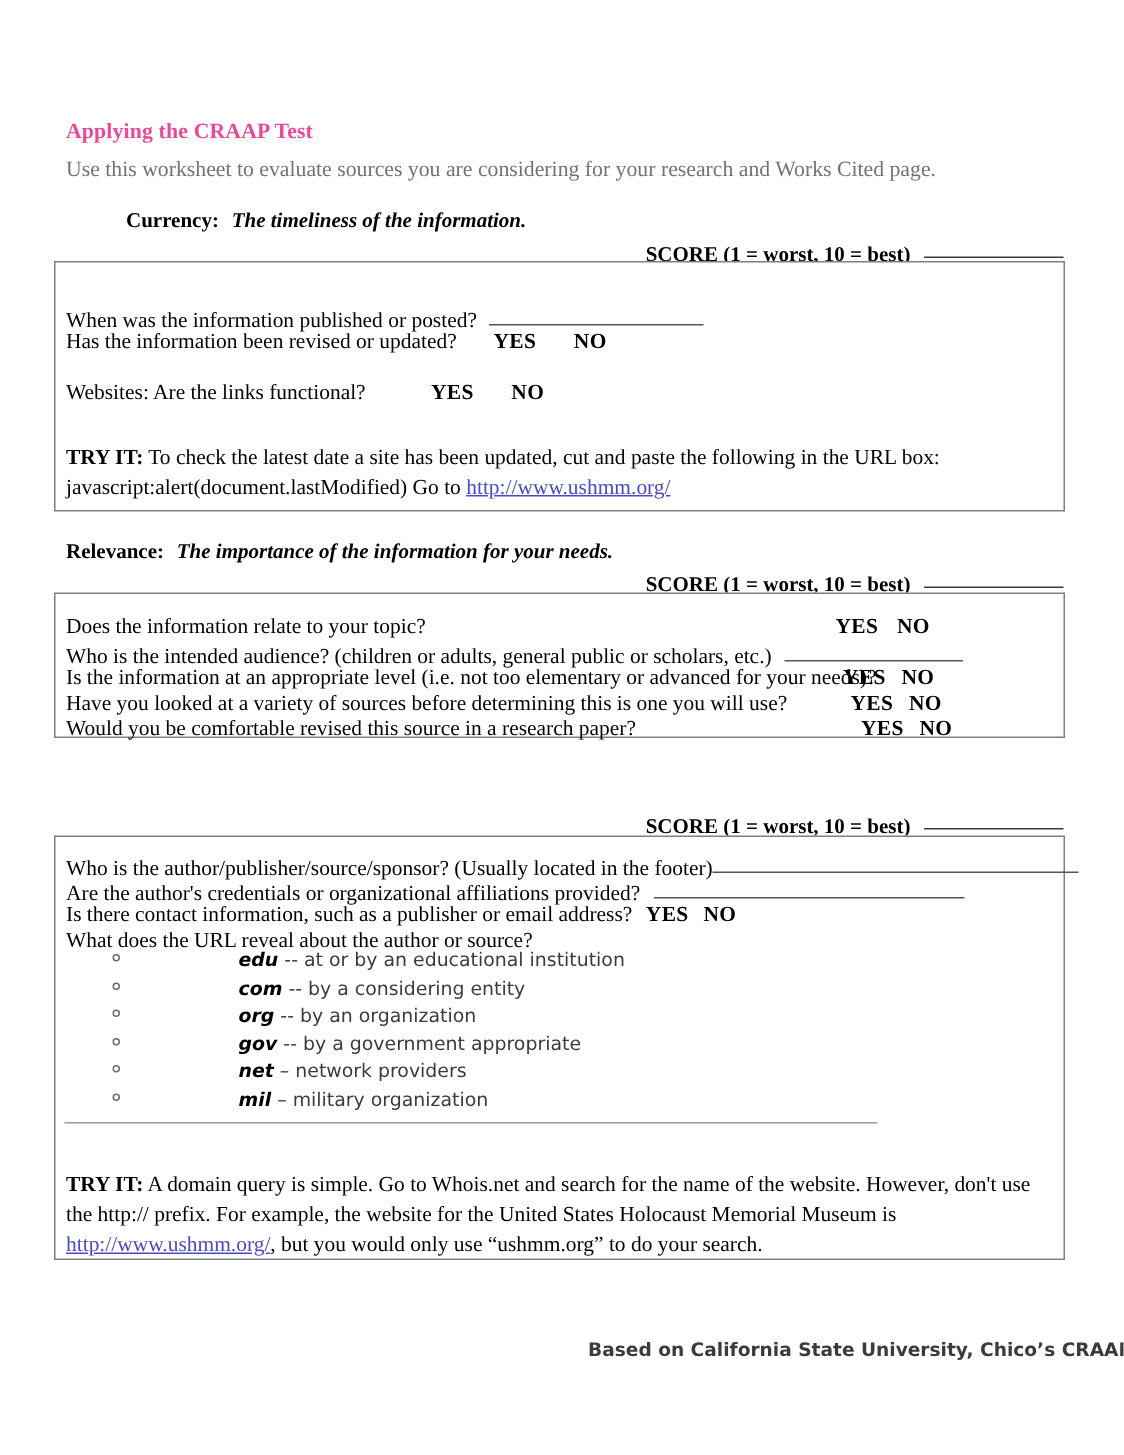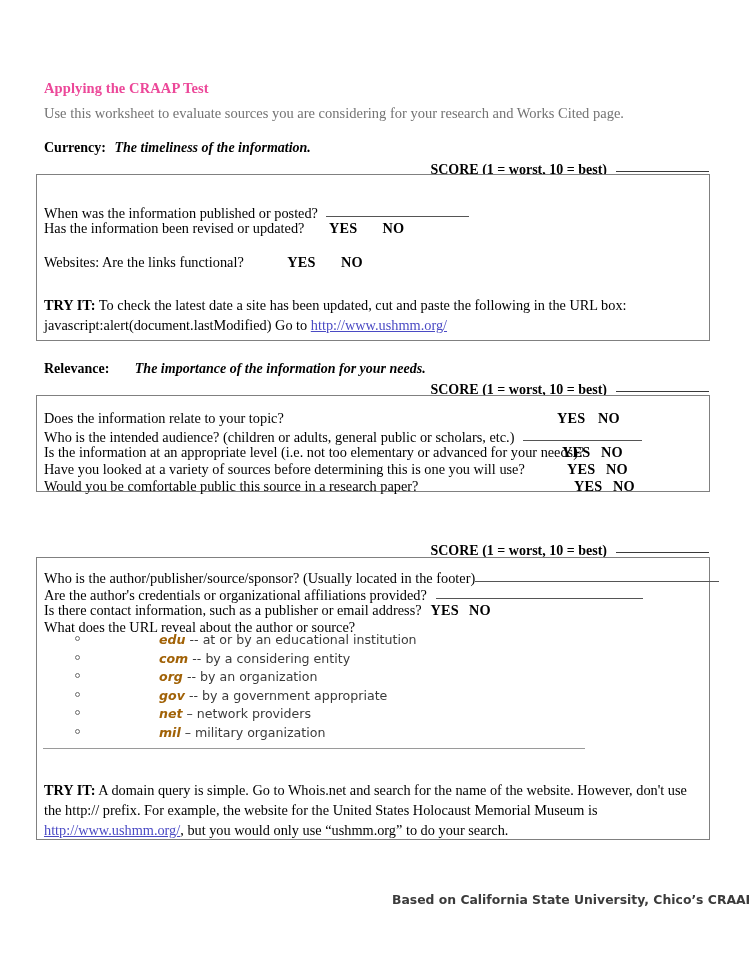--- a/index.html
+++ b/index.html
@@ -127,21 +127,21 @@
     box-sizing: border-box;
   }
   .bullet-text {
     position: absolute;
     left: 84px;
     top: 0;
   }
   .bullet-text .tld {
     font-weight: bold;
     font-style: italic;
-    color: #a16207;
+    color: #000000;
     margin-top: 48px;
   }
   .hr-blank {
     position: absolute;
     border-bottom: 1.1px solid #9a9a9a;
   }
   .footer {
     position: absolute;
     font-family: "DejaVu Sans", sans-serif;
     font-size: 12.4px;
@@ -151,21 +151,21 @@
   }
 </style>
 </head>
 <body>
 
 <div class="page">
 
   <div class="doc-title">Applying the CRAAP Test</div>
   <div class="intro">Use this worksheet to evaluate sources you are considering for your research and Works Cited page.</div>
 
-  <div class="section-head" style="top:140px;">
+  <div class="section-head" style="top:140px;margin-left:40px;">
     <span class="label">Currency:</span>
     <span class="desc" style="margin-left:5px;">The timeliness of the information.</span>
   </div>
   <div class="score-row" style="top:158px;">
     <span class="score-text">SCORE (1 = worst, 10 = best)</span><span class="score-blank"></span>
   </div>
 
   <div class="box" style="left:36px; top:174px; width:674px; height:167px;"></div>
 
   <div class="q-line" style="left:44px; top:204px;">
@@ -177,42 +177,42 @@
   <div class="q-line" style="left:44px; top:255px;">
     <span>Websites:  Are the links functional?</span><span class="yn" style="display:inline-block; width:72px; text-align:right;">YES</span><span class="yn" style="display:inline-block; width:47px; text-align:right;">NO</span>
   </div>
 
   <div class="tryit" style="left:44px; top:295px; width:640px;">
     <b>TRY IT:</b><span> To check the latest date a site has been updated, cut and paste the following in the URL box: javascript:alert(document.lastModified) Go to </span><a class="link" href="#">http://www.ushmm.org/</a>
   </div>
 
   <div class="section-head" style="top:361px;">
     <span class="label">Relevance:</span>
-    <span class="desc" style="margin-left:22px;">The importance of the information for your needs.</span>
+    <span class="desc" style="margin-left:5px;">The importance of the information for your needs.</span>
   </div>
   <div class="score-row" style="top:378px;">
     <span class="score-text">SCORE (1 = worst, 10 = best)</span><span class="score-blank"></span>
   </div>
 
   <div class="box" style="left:36px; top:395px; width:674px; height:97px;"></div>
 
   <div class="q-line" style="left:44px; top:411px; width:658px;">
     <span>Does the information relate to your topic?</span><span class="yn" style="position:absolute; left:513px;">YES</span><span class="yn" style="position:absolute; left:554px;">NO</span>
   </div>
   <div class="q-line" style="left:44px; top:428px;">
     <span>Who is the intended audience?  (children or adults, general public or scholars, etc.)</span><span class="blank" style="width:119px; margin-left:9px;"></span>
   </div>
   <div class="q-line" style="left:44px; top:445px; width:658px;">
     <span>Is the information at an appropriate level (i.e. not too elementary or advanced for your needs)?</span><span class="yn" style="position:absolute; left:518px;">YES</span><span class="yn" style="position:absolute; left:557px;">NO</span>
   </div>
   <div class="q-line" style="left:44px; top:462px; width:658px;">
     <span>Have you looked at a variety of sources before determining this is one you will use?</span><span class="yn" style="position:absolute; left:523px;">YES</span><span class="yn" style="position:absolute; left:562px;">NO</span>
   </div>
   <div class="q-line" style="left:44px; top:479px; width:658px;">
-    <span>Would you be comfortable public this source in a research paper?</span><span class="yn" style="position:absolute; left:530px;">YES</span><span class="yn" style="position:absolute; left:569px;">NO</span>
+    <span>Would you be comfortable revised this source in a research paper?</span><span class="yn" style="position:absolute; left:530px;">YES</span><span class="yn" style="position:absolute; left:569px;">NO</span>
   </div>
 
   <div class="score-row" style="top:539px;">
     <span class="score-text">SCORE (1 = worst, 10 = best)</span><span class="score-blank"></span>
   </div>
 
   <div class="box" style="left:36px; top:557px; width:674px; height:283px;"></div>
 
   <div class="q-line" style="left:44px; top:569px;">
     <span>Who is the author/publisher/source/sponsor?  (Usually located in the footer)</span><span class="blank" style="width:244px;"></span>

